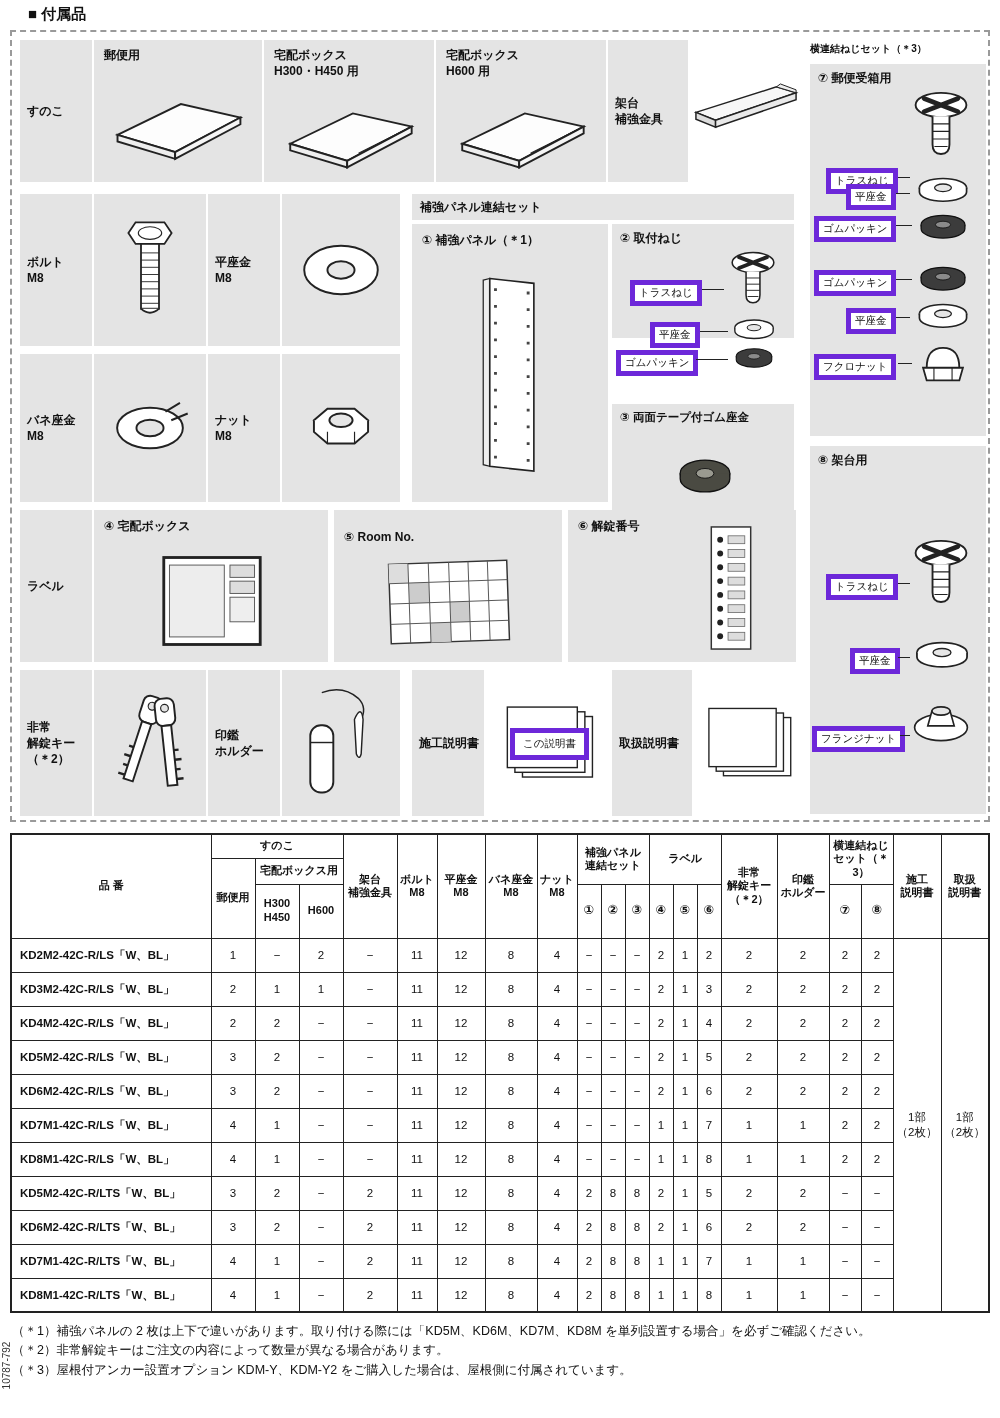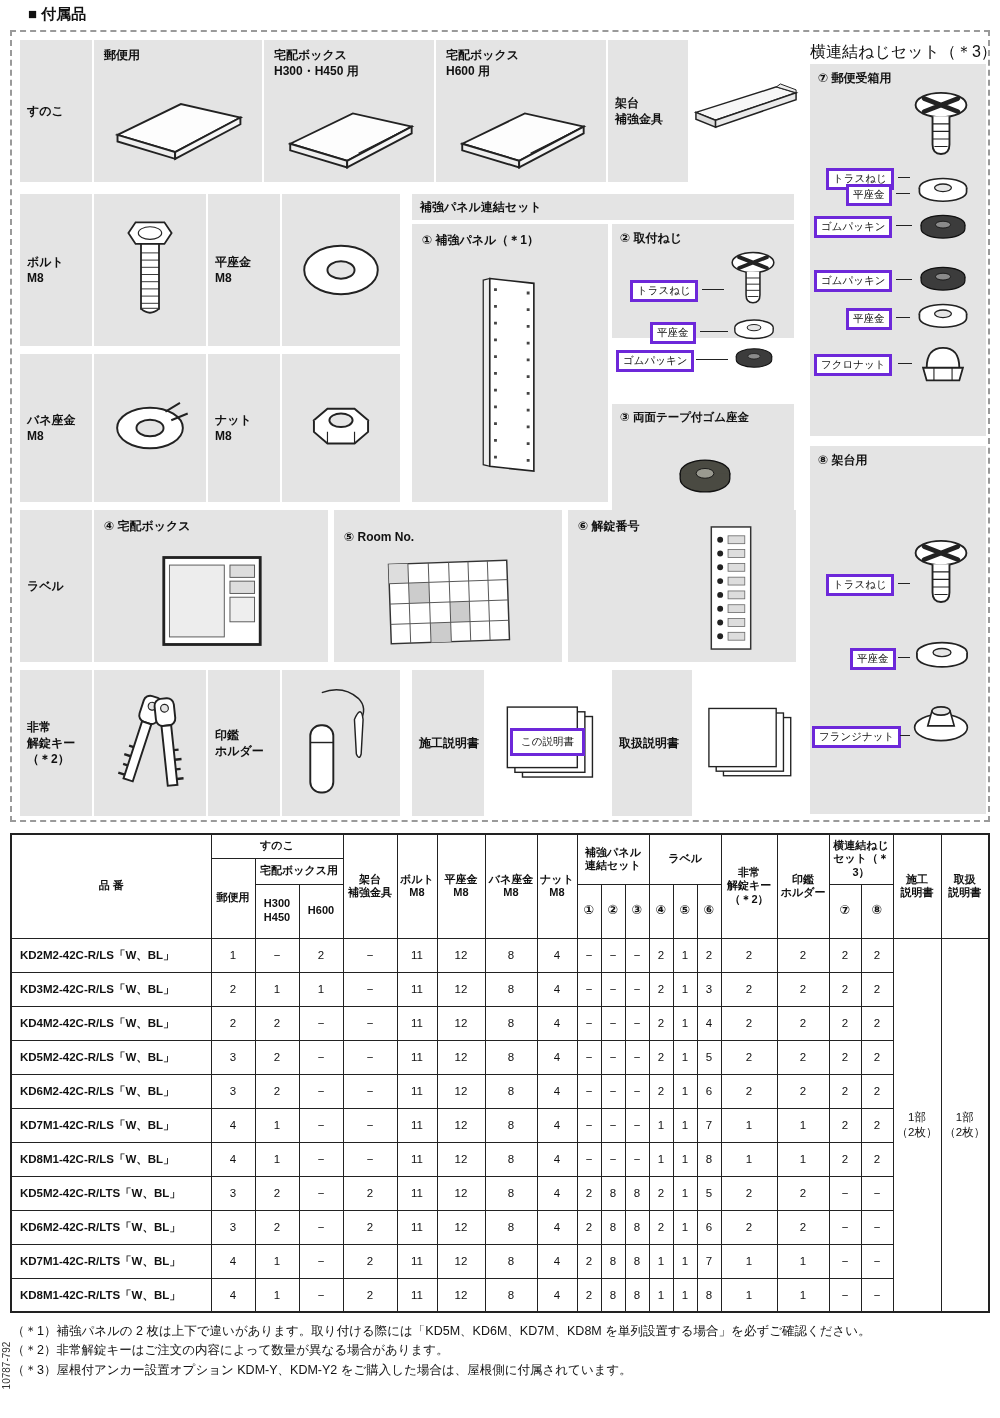--- a/index.html
+++ b/index.html
@@ -9,25 +9,25 @@
     font-family:"Liberation Sans","DejaVu Sans",sans-serif; color:#111;
   }
   .page-title { position:absolute; left:28px; top:5px; font-size:15px; font-weight:bold; }
 
   
   .panel { position:absolute; left:10px; top:30px; width:980px; height:792px; border:2px dashed #9a9a9a; background:#fff; }
   .cell { position:absolute; background:#e4e4e4; }
   .lblcell { display:flex; align-items:center; padding-left:7px; font-weight:bold; font-size:12px; line-height:1.35; white-space:pre-line; }
   .itemtitle { position:absolute; font-weight:bold; font-size:12px; line-height:1.3; white-space:pre-line; }
   .btitle { position:absolute; font-weight:bold; font-size:12px; white-space:nowrap; }
-  .sectitle { position:absolute; font-weight:normal; font-size:16px; white-space:nowrap; }
+  .sectitle { position:absolute; font-weight:bold; font-size:10px; white-space:nowrap; }
   .bar { display:flex; align-items:center; padding-left:8px; font-weight:bold; font-size:12px; }
   .illus { position:absolute; display:flex; align-items:center; justify-content:center; }
   .illus.gray { background:#e4e4e4; }
-  .wlabel { position:absolute; background:#fff; border:3px solid #6d28d9; font-size:10.5px; padding:1px 4px; white-space:nowrap; line-height:1.3; }
+  .wlabel { position:absolute; background:#fff; border:5px solid #6d28d9; font-size:10.5px; padding:1px 4px; white-space:nowrap; line-height:1.3; }
   .lead { position:absolute; height:1px; background:#222; }
   svg { display:block; }
 
   
   table.parts { position:absolute; left:10px; top:833px; width:978px; border-collapse:collapse; table-layout:fixed; border:2px solid #222; }
   .parts th, .parts td { border:1px solid #222; text-align:center; vertical-align:middle; padding:0; font-size:11px; line-height:1.25; white-space:pre-line; }
   .parts th { font-weight:bold; }
   .parts thead tr.r1 { height:24px; }
   .parts thead tr.r2 { height:26px; }
   .parts thead tr.r3 { height:54px; }

